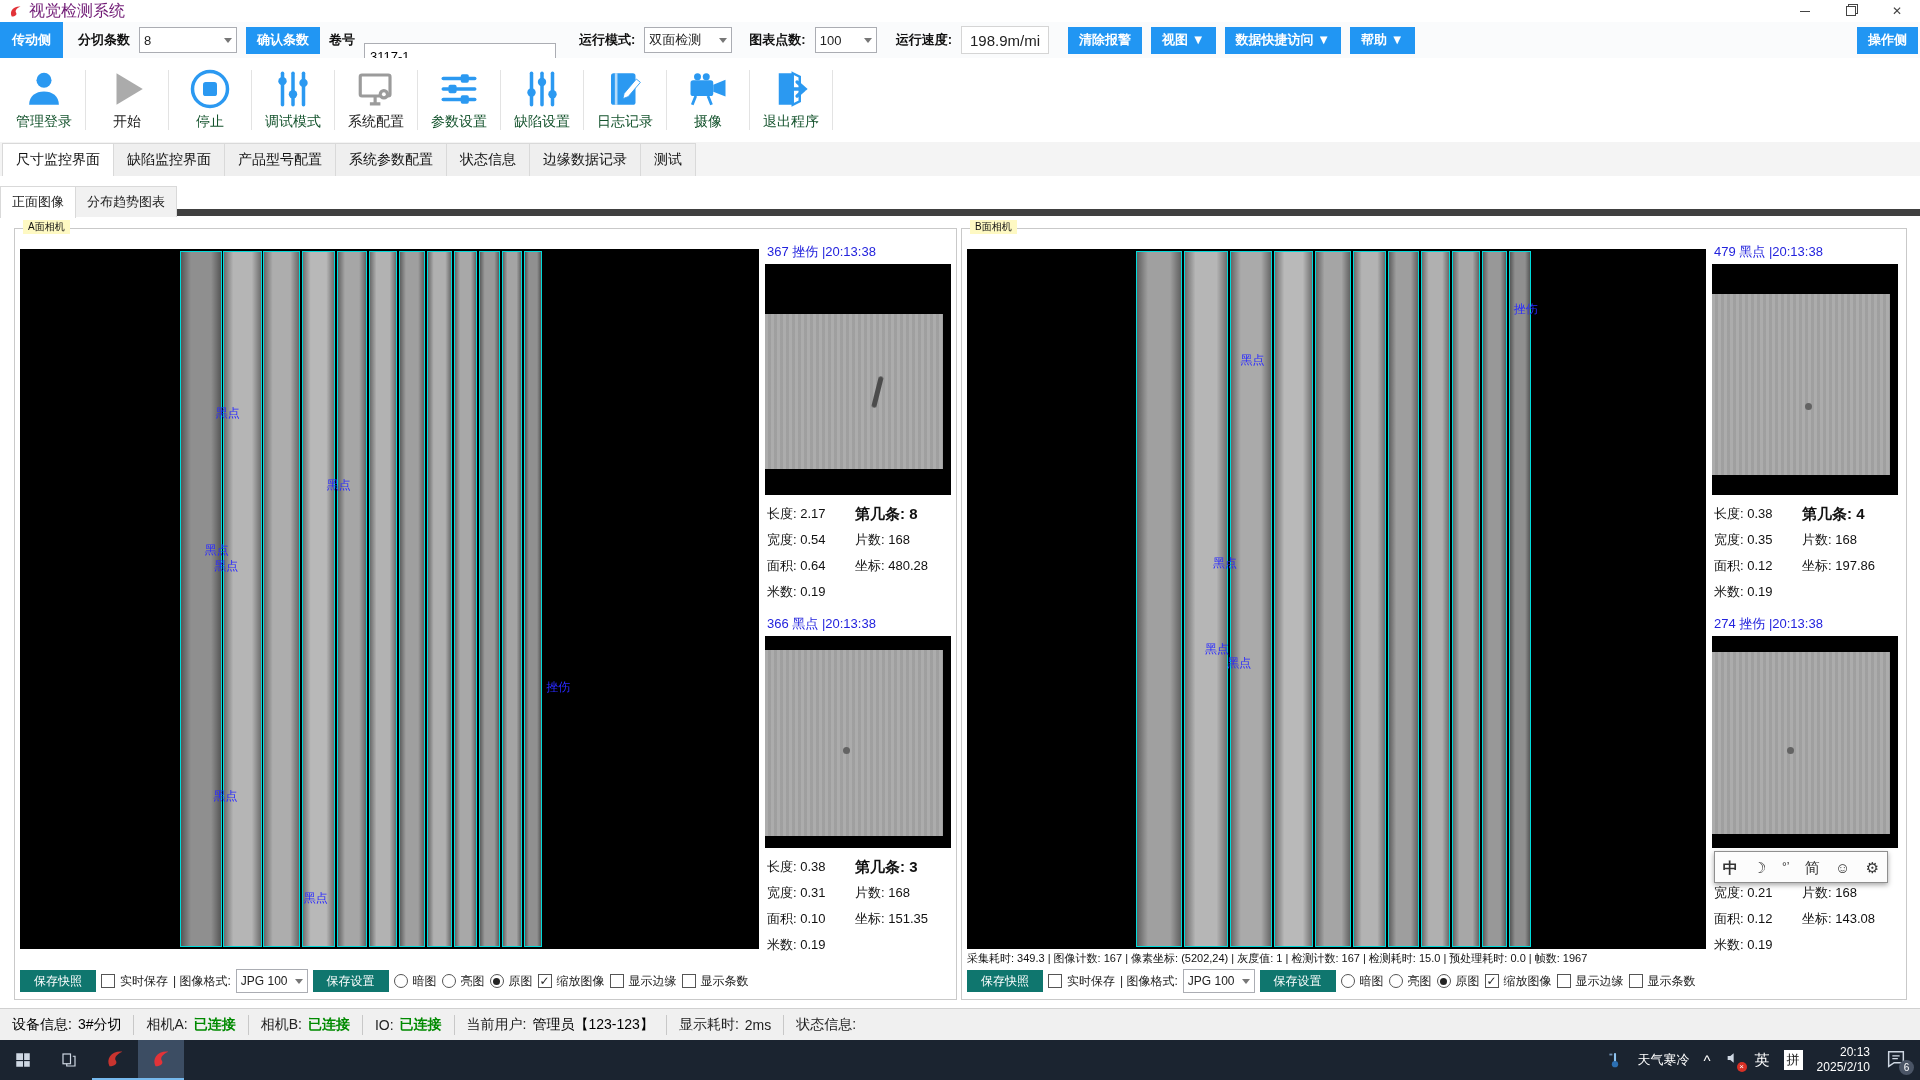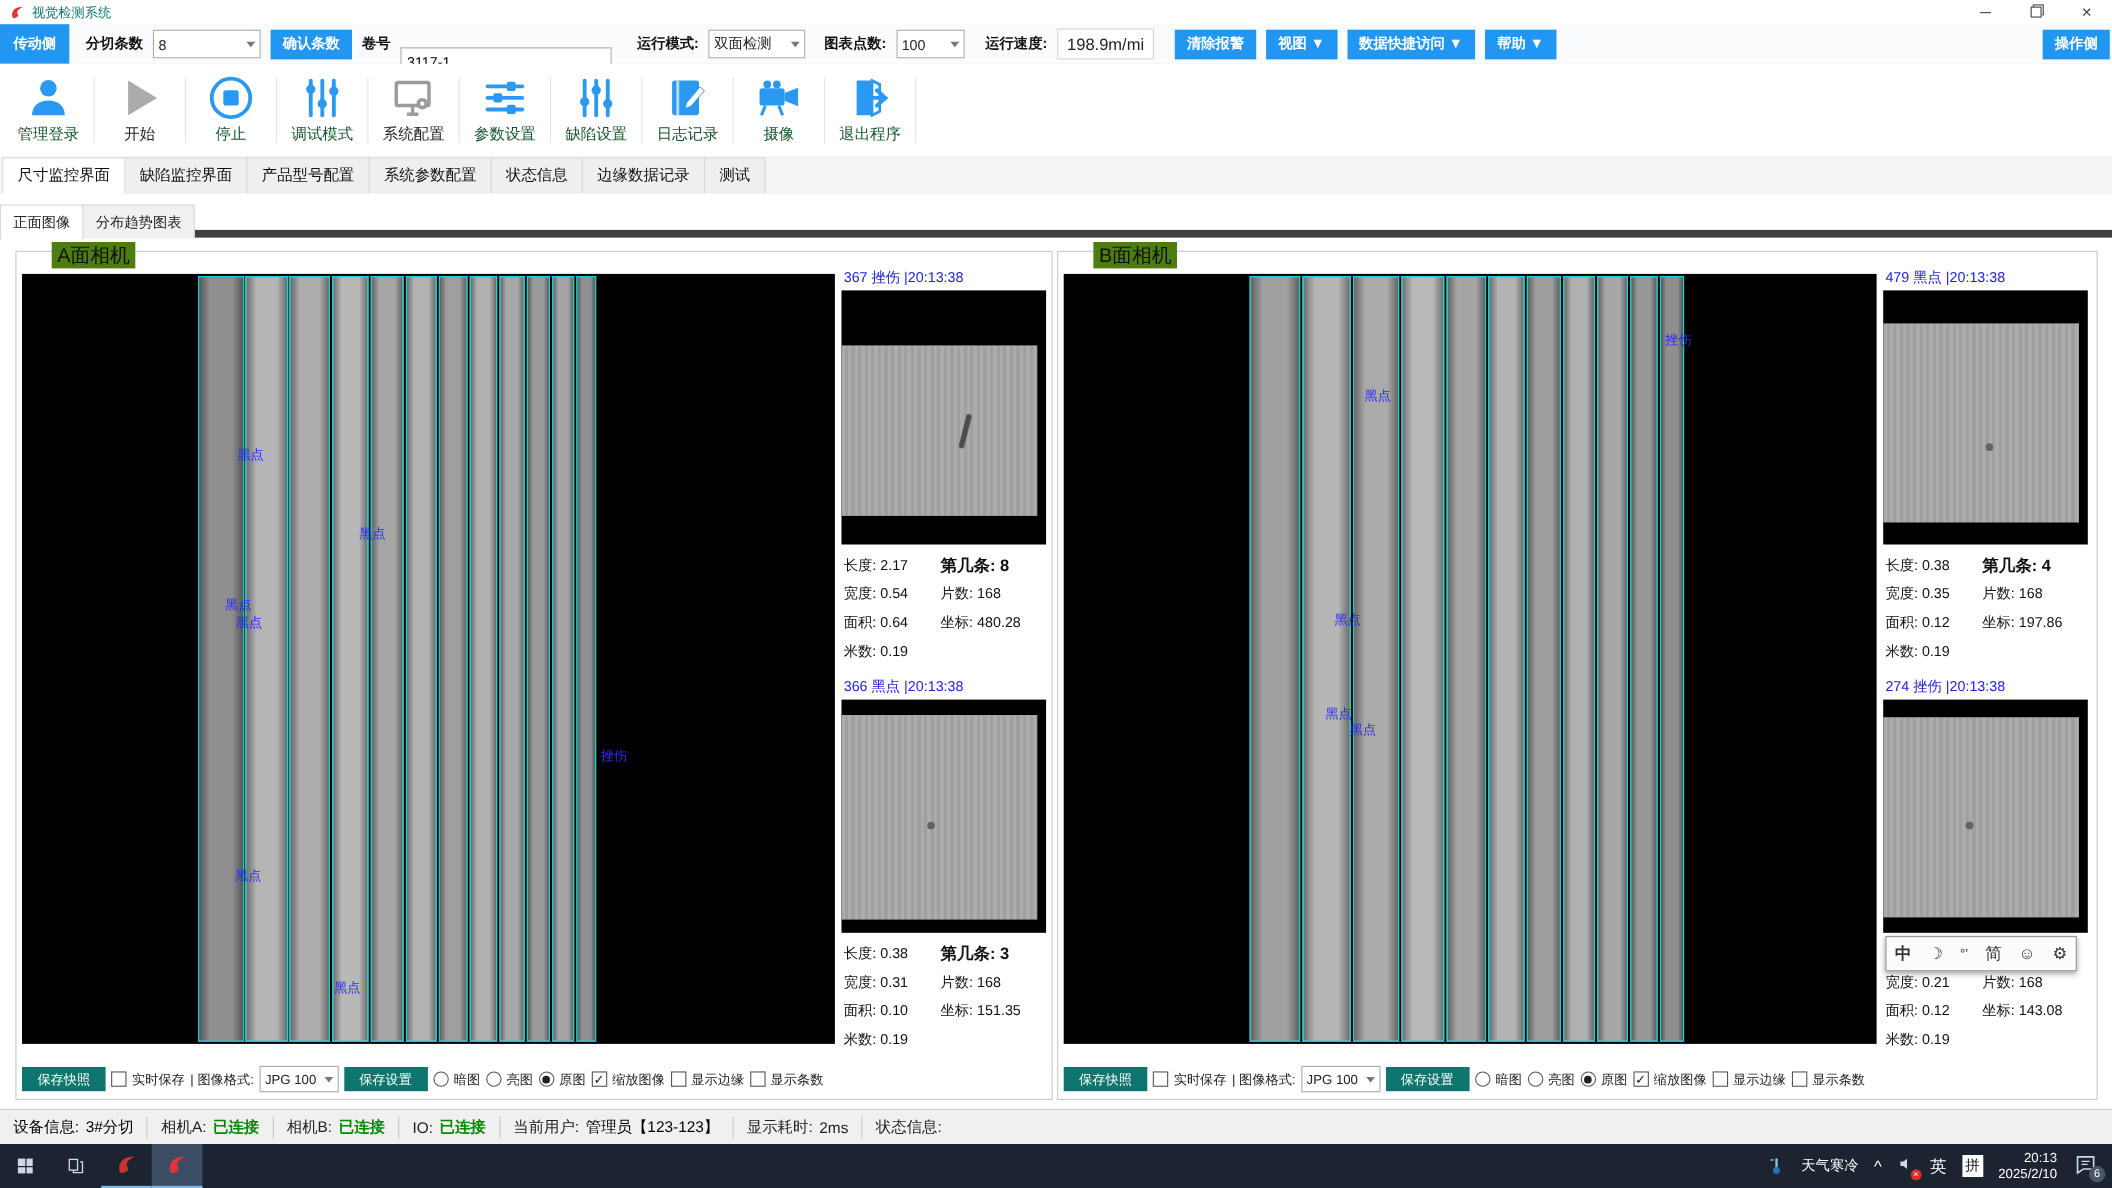--- a/index.html
+++ b/index.html
@@ -1,21 +1,21 @@
 <!DOCTYPE html>
 <html><head>
 <meta charset="utf-8">
 <style>
   html,body{margin:0;padding:0;width:1920px;height:1080px;overflow:hidden;
     font-family:"Liberation Sans","DejaVu Sans",sans-serif;background:#fff;color:#222;}
   .abs{position:absolute;}
   
   #titlebar{left:0;top:0;width:1920px;height:22px;background:#fff;display:flex;align-items:center;}
   #titlebar .app-icon{width:15px;height:15px;margin:0 6px 0 8px;}
-  #titlebar .title{font-size:12px;color:#0f766e;}
+  #titlebar .title{font-size:16px;color:#701a75;}
   #win-controls{margin-left:auto;display:flex;height:22px;}
   .win-btn{width:46px;height:22px;display:flex;align-items:center;justify-content:center;color:#444;font-size:12px;}
   .glyph-min{width:10px;border-top:1px solid #444;display:inline-block;}
   .glyph-restore{width:8px;height:8px;border:1px solid #444;box-shadow:2px -2px 0 -1px #fff,2px -2px 0 0 #444;display:inline-block;}
   
   #toolbar{left:0;top:22px;width:1920px;height:36px;background:#fafbfc;border-bottom:1px solid #e8e8e8;
     display:flex;align-items:center;gap:9px;}
   .tb-label{font-size:13px;font-weight:bold;color:#111;white-space:nowrap;}
   .btn-blue{background:#2196f3;color:#fff;font-size:13px;font-weight:bold;border:none;height:27px;
     display:flex;align-items:center;justify-content:center;padding:0 11px;white-space:nowrap;}
@@ -45,21 +45,21 @@
     background:#efefef;color:#111;white-space:nowrap;}
   .tab.active{background:#fff;position:relative;margin-bottom:-1px;padding-bottom:8px;}
   
   #subtabs{left:0;top:186px;width:1920px;height:30px;display:flex;align-items:flex-start;padding-left:0;
     border-bottom:7px solid #404040;background:#fff;box-sizing:border-box;}
   .subtab{font-size:13px;padding:6px 11px;border:1px solid #d9d9d9;border-bottom:none;margin-right:-1px;background:#f1f1f1;}
   .subtab.active{background:#fff;margin-bottom:-1px;padding-bottom:7px;}
   #content-bg{left:0;top:176px;width:1920px;height:832px;background:#fff;}
   
   .gbox{border:1px solid #c9c9c9;background:#fff;}
-  .gbox-label{position:absolute;top:-9px;left:8px;background:#4d7c0f;padding:0 5px;font-size:18px;color:#111;margin-left:24px;}
+  .gbox-label{position:absolute;top:-9px;left:8px;background:#fef9c3;padding:0 5px;font-size:10px;color:#111;}
   #panelA{left:14px;top:228px;width:941px;height:770px;}
   #panelB{left:961px;top:228px;width:944px;height:770px;}
   .cam{position:absolute;left:5px;top:20px;width:739px;height:700px;background:#000;overflow:hidden;}
   .strip{position:absolute;top:2px;bottom:2px;border:1px solid #00dcdc;box-sizing:border-box;}
   .olabel{position:absolute;color:#2a2aff;font-size:12px;white-space:nowrap;}
   
   .defcol{position:absolute;left:750px;top:12px;width:186px;}
   .defcard{margin-bottom:8px;}
   .def-header{color:#2323dd;font-size:13px;padding:2px 2px 3px;background:#fff;white-space:nowrap;}
   .def-thumb{position:relative;background:#000;width:186px;overflow:hidden;}
@@ -459,20 +459,21 @@
             <span class="c1">面积: 0.12</span>
             <span class="c2">坐标: 143.08</span>
           </div>
         <div class="def-row">
             <span class="c1">米数: 0.19</span>
             <span class="c2"></span>
           </div>
       </div>
     </div>
   </div>
+  <div class="info-line">采集耗时:  349.3   | 图像计数:  167   | 像素坐标:  (5202,24)   | 灰度值:  1   | 检测计数:  167   | 检测耗时:  15.0   | 预处理耗时:  0.0   | 帧数:  1967</div>
   <div class="ctrl-row">
     <div class="btn-small">保存快照</div>
     <span class="chk"></span>
     <span>实时保存</span>
     <span>| 图像格式:</span>
     <div class="mini-select">
         <span>JPG 100</span>
         <span class="arr"></span>
       </div>
     <div class="btn-small">保存设置</div>

